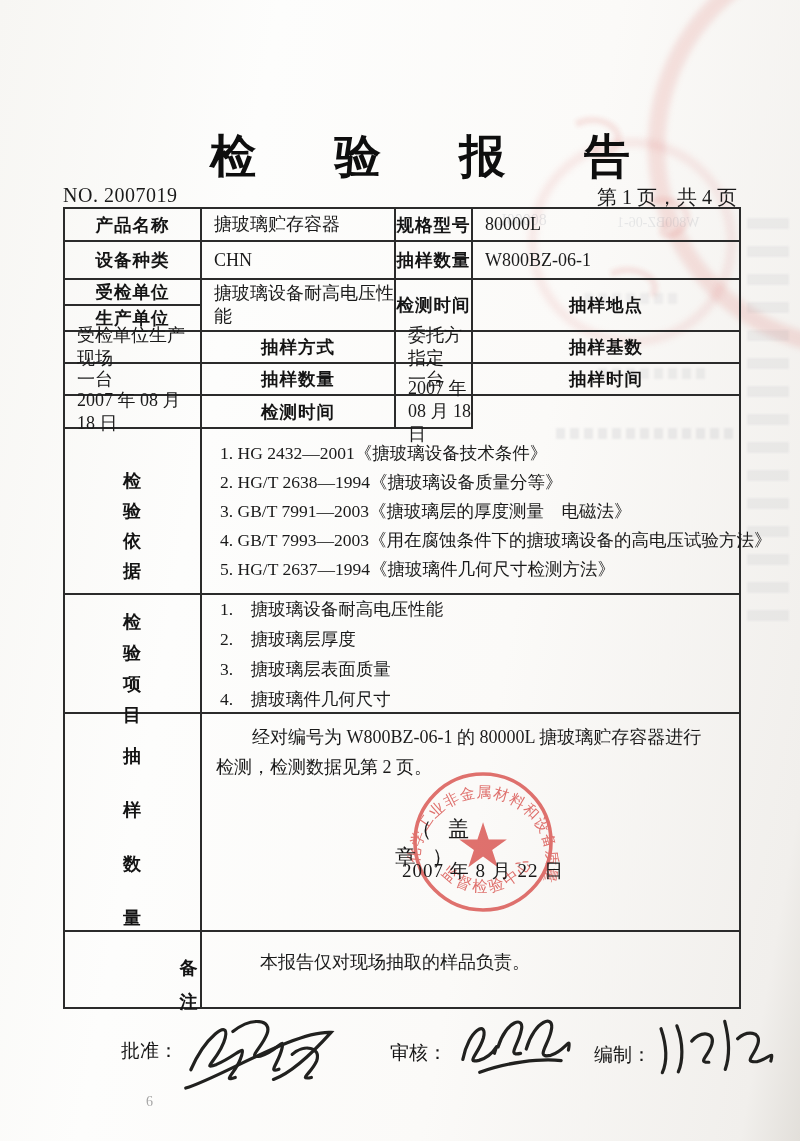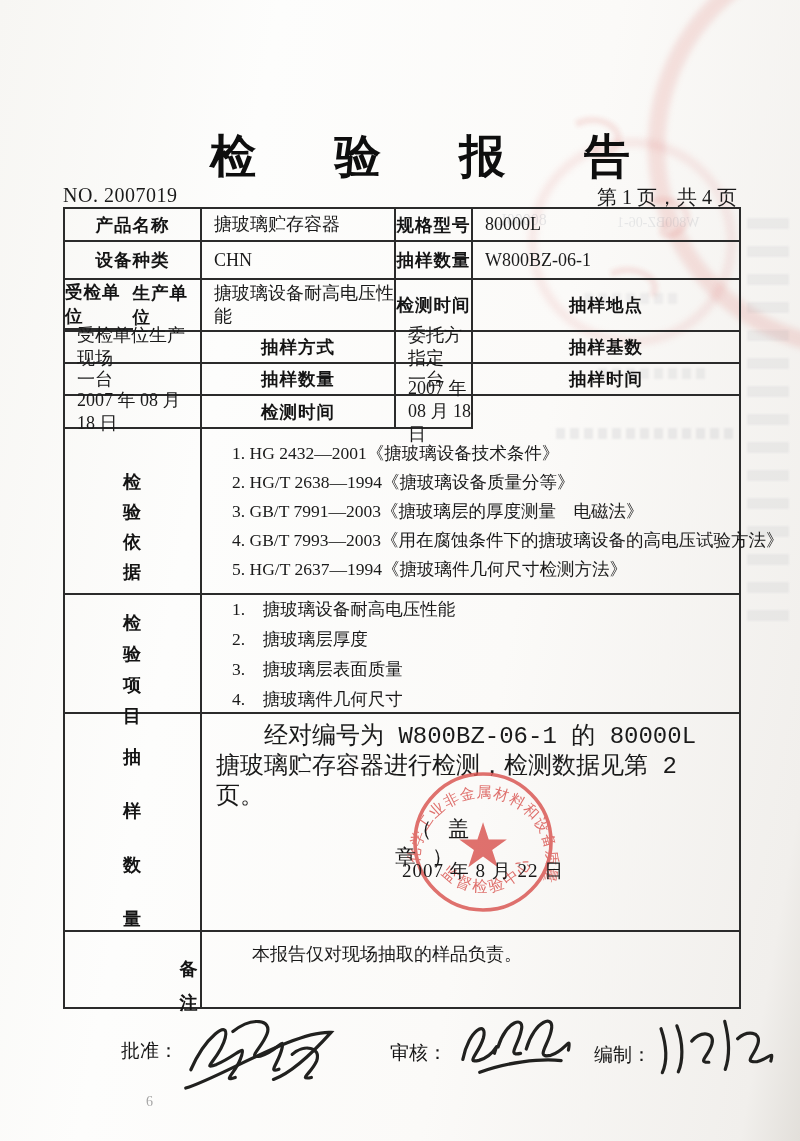--- a/index.html
+++ b/index.html
@@ -40,39 +40,39 @@
   .gridA>div:nth-child(4n){border-right:none;}
   .gridB{display:grid;grid-template-columns:137px 1fr;grid-template-rows:166px 119px 218px 75px;}
   .gridB>div{border-right:2px solid var(--line);border-bottom:2px solid var(--line);min-width:0;}
   .gridB>div:nth-child(2n){border-right:none;}
   .gridB>div:nth-last-child(-n+2){border-bottom:none;justify-content:flex-end;}
   .lc{
     display:flex;align-items:center;justify-content:center;
     font-family:"Liberation Sans","DejaVu Sans",sans-serif;
     font-weight:700;font-size:17.5px;letter-spacing:1px;color:#141414;
   }
-  .split{flex-direction:row;padding:0;}
+  .split{flex-direction:column;padding:0;}
   .split .sub{flex:1;width:100%;display:flex;align-items:center;justify-content:center;}
   .split .sub:first-child{border-bottom:2px solid var(--line);}
   .vc{display:flex;align-items:center;padding-left:12px;font-size:18px;line-height:23px;}
   .preline{white-space:pre-line;}
   .vlab-wrap{display:flex;align-items:center;justify-content:center;}
   .vlab{
     width:22px;word-break:break-all;text-align:center;
-    font-family:Liberation Serif, serif;
+    font-family:Liberation Mono, monospace;
     font-weight:700;font-size:18px;color:#141414;margin-top:32px;
   }
   .lh29{line-height:30px;} .lh31{line-height:31px;} .lh54{line-height:54px;} .lh34{line-height:34px;}
-  .bc{display:flex;flex-direction:column;justify-content:center;padding-left:30px;font-size:17.5px;}
+  .bc{display:flex;flex-direction:column;justify-content:center;padding-left:18px;font-size:17.5px;}
   .bc .li{line-height:29px;white-space:nowrap;}
   .bc2 .li{line-height:30px;}
-  .concl-cell{position:relative;display:block;padding:8px 26px 0 14px;font-size:24px;font-family:Liberation Mono, monospace;}
+  .concl-cell{position:relative;display:block;padding:8px 26px 0 14px;font-size:18px;}
   .concl-cell p{margin:0;text-indent:2em;line-height:30px;}
   .remark-cell{display:block;padding:8px 26px 0 14px;font-size:18px;}
-  .remark-cell p{margin:0;text-indent:2em;line-height:28px;}
+  .remark-cell p{margin:8px;text-indent:2em;line-height:28px;}
   
   .seal{position:absolute;left:395px;top:755px;width:176px;height:174px;}
   .seal svg{position:absolute;left:0;top:0;filter:blur(.3px);opacity:.82;}
   .seal-caption{
     position:absolute;left:0;top:60px;width:100%;text-align:left;
     font-size:21px;letter-spacing:16px;text-indent:16px;color:#181818;z-index:3;
   }
   .seal-date{
     position:absolute;left:-14px;top:103px;width:204px;text-align:center;
     font-size:19px;color:#181818;z-index:3;letter-spacing:1px;

